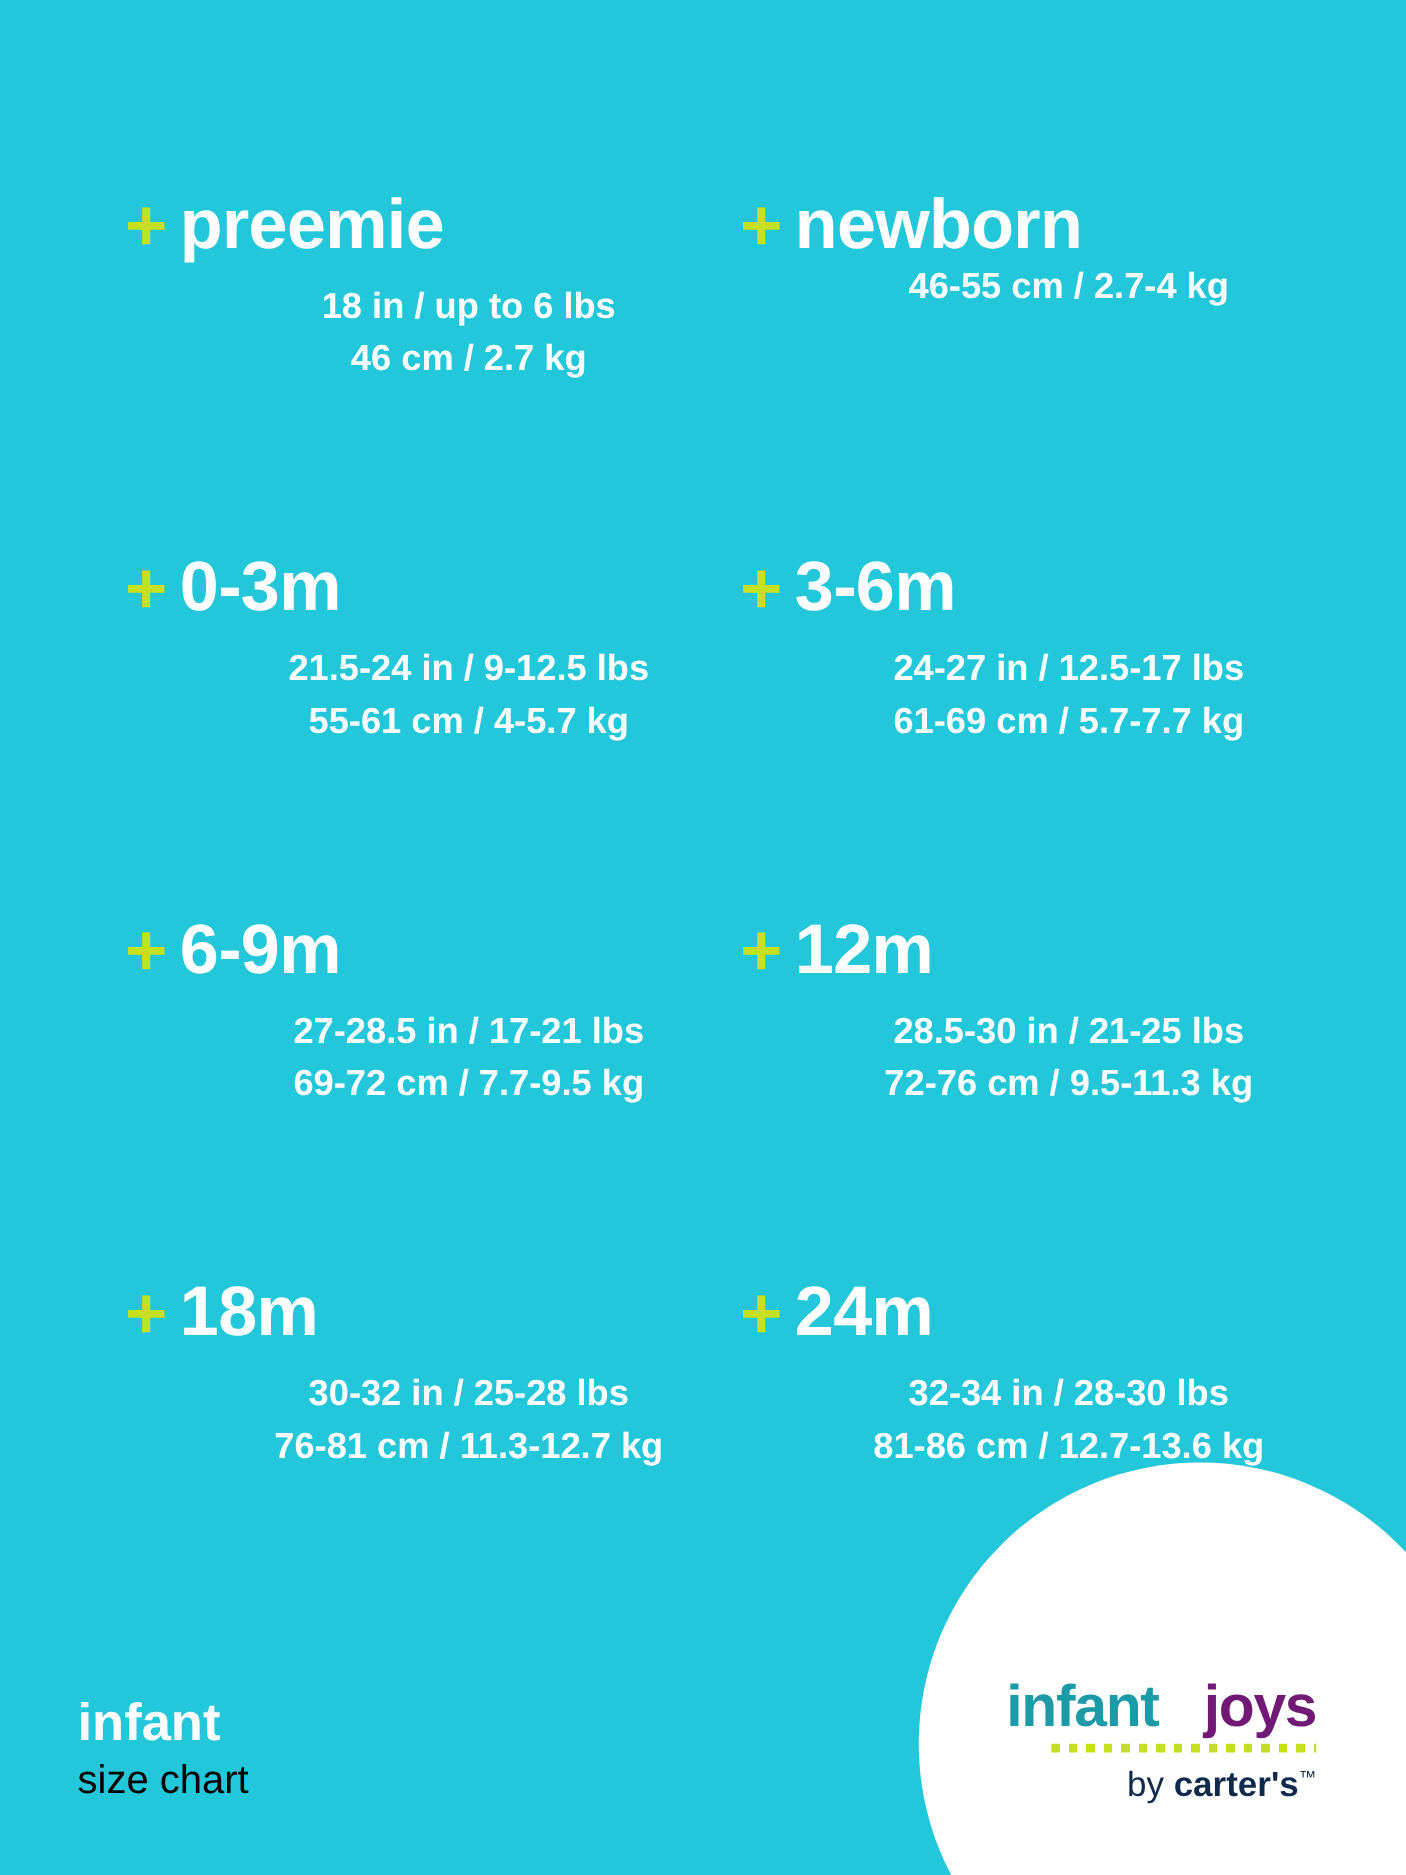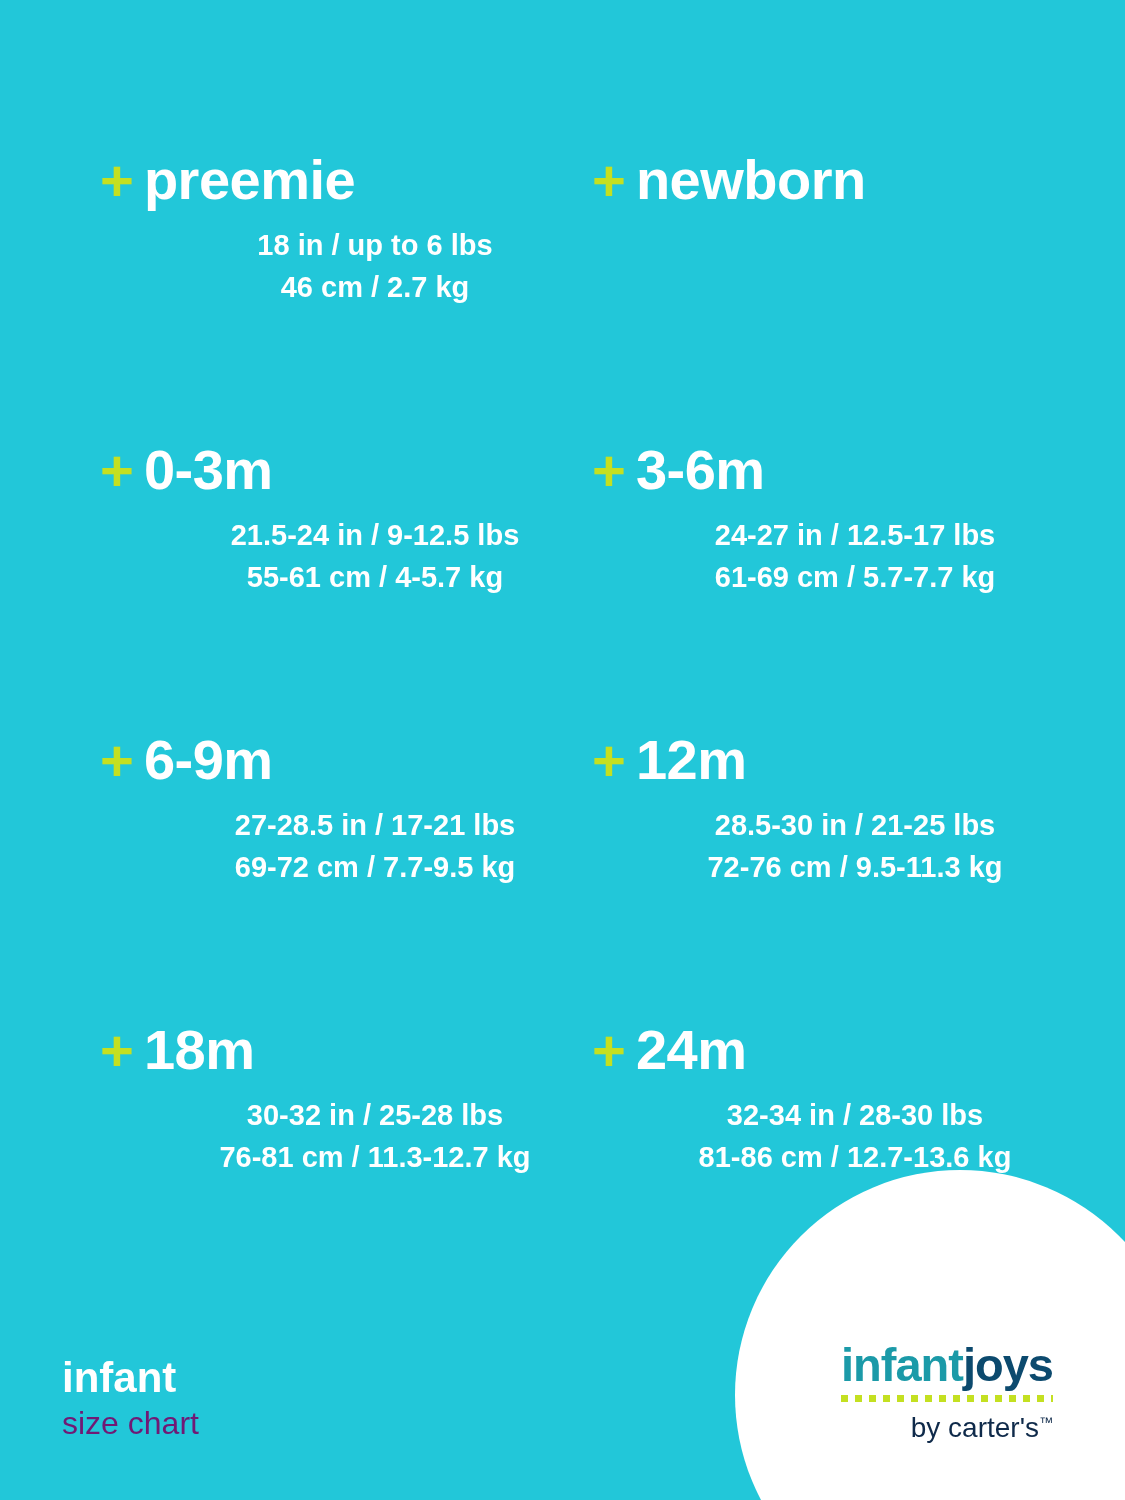--- a/index.html
+++ b/index.html
@@ -76,21 +76,21 @@
     bottom: 58px;
   }
   .footer-title {
     color: #ffffff;
     font-size: 42px;
     font-weight: bold;
     line-height: 1.1;
     letter-spacing: 0px;
   }
   .footer-sub {
-    color: #701a75;
+    color: #000000;
     font-size: 32px;
     font-weight: normal;
     line-height: 1.2;
     margin-top: 2px;
   }
 
   
   .circle {
     position: absolute;
     right: -60px;
@@ -111,42 +111,43 @@
     font-size: 47px;
     line-height: 1;
     white-space: nowrap;
   }
   .brand-simple {
     color: #1b9aa8;
     font-weight: bold;
     letter-spacing: -1px;
   }
   .brand-joys {
-    color: #0c4a6e;
+    color: #701a75;
     font-weight: bold;
     letter-spacing: -1px;
+    margin-left: 36px;
   }
   .brand-dots {
     display: block;
     height: 7px;
     margin-top: 7px;
     margin-left: 118px;
     background: repeating-linear-gradient(to right, #c4e021 0 7px, transparent 7px 14px);
   }
   .brand-by {
     margin-top: 10px;
     font-size: 28px;
     color: #0f2a4a;
     white-space: nowrap;
   }
   .brand-by .by {
     font-weight: normal;
   }
   .brand-by .carters {
-    font-weight: normal;
+    font-weight: bold;
   }
   .sup {
     font-size: 14px;
     vertical-align: super;
   }
 </style>
 </head>
 <body>
 
 <div class="page">
@@ -160,20 +161,21 @@
       </div>
       <div class="size-line first">18 in / up to 6 lbs</div>
       <div class="size-line">46 cm / 2.7 kg</div>
     </div>
 
     <div class="cell">
       <div class="size-head">
         <span class="plus">+</span>
         <span class="size-label">newborn</span>
       </div>
+      <div class="size-line">46-55 cm / 2.7-4 kg</div>
     </div>
 
     <div class="cell">
       <div class="size-head">
         <span class="plus">+</span>
         <span class="size-label">0-3m</span>
       </div>
       <div class="size-line first">21.5-24 in / 9-12.5 lbs</div>
       <div class="size-line">55-61 cm / 4-5.7 kg</div>
     </div>

